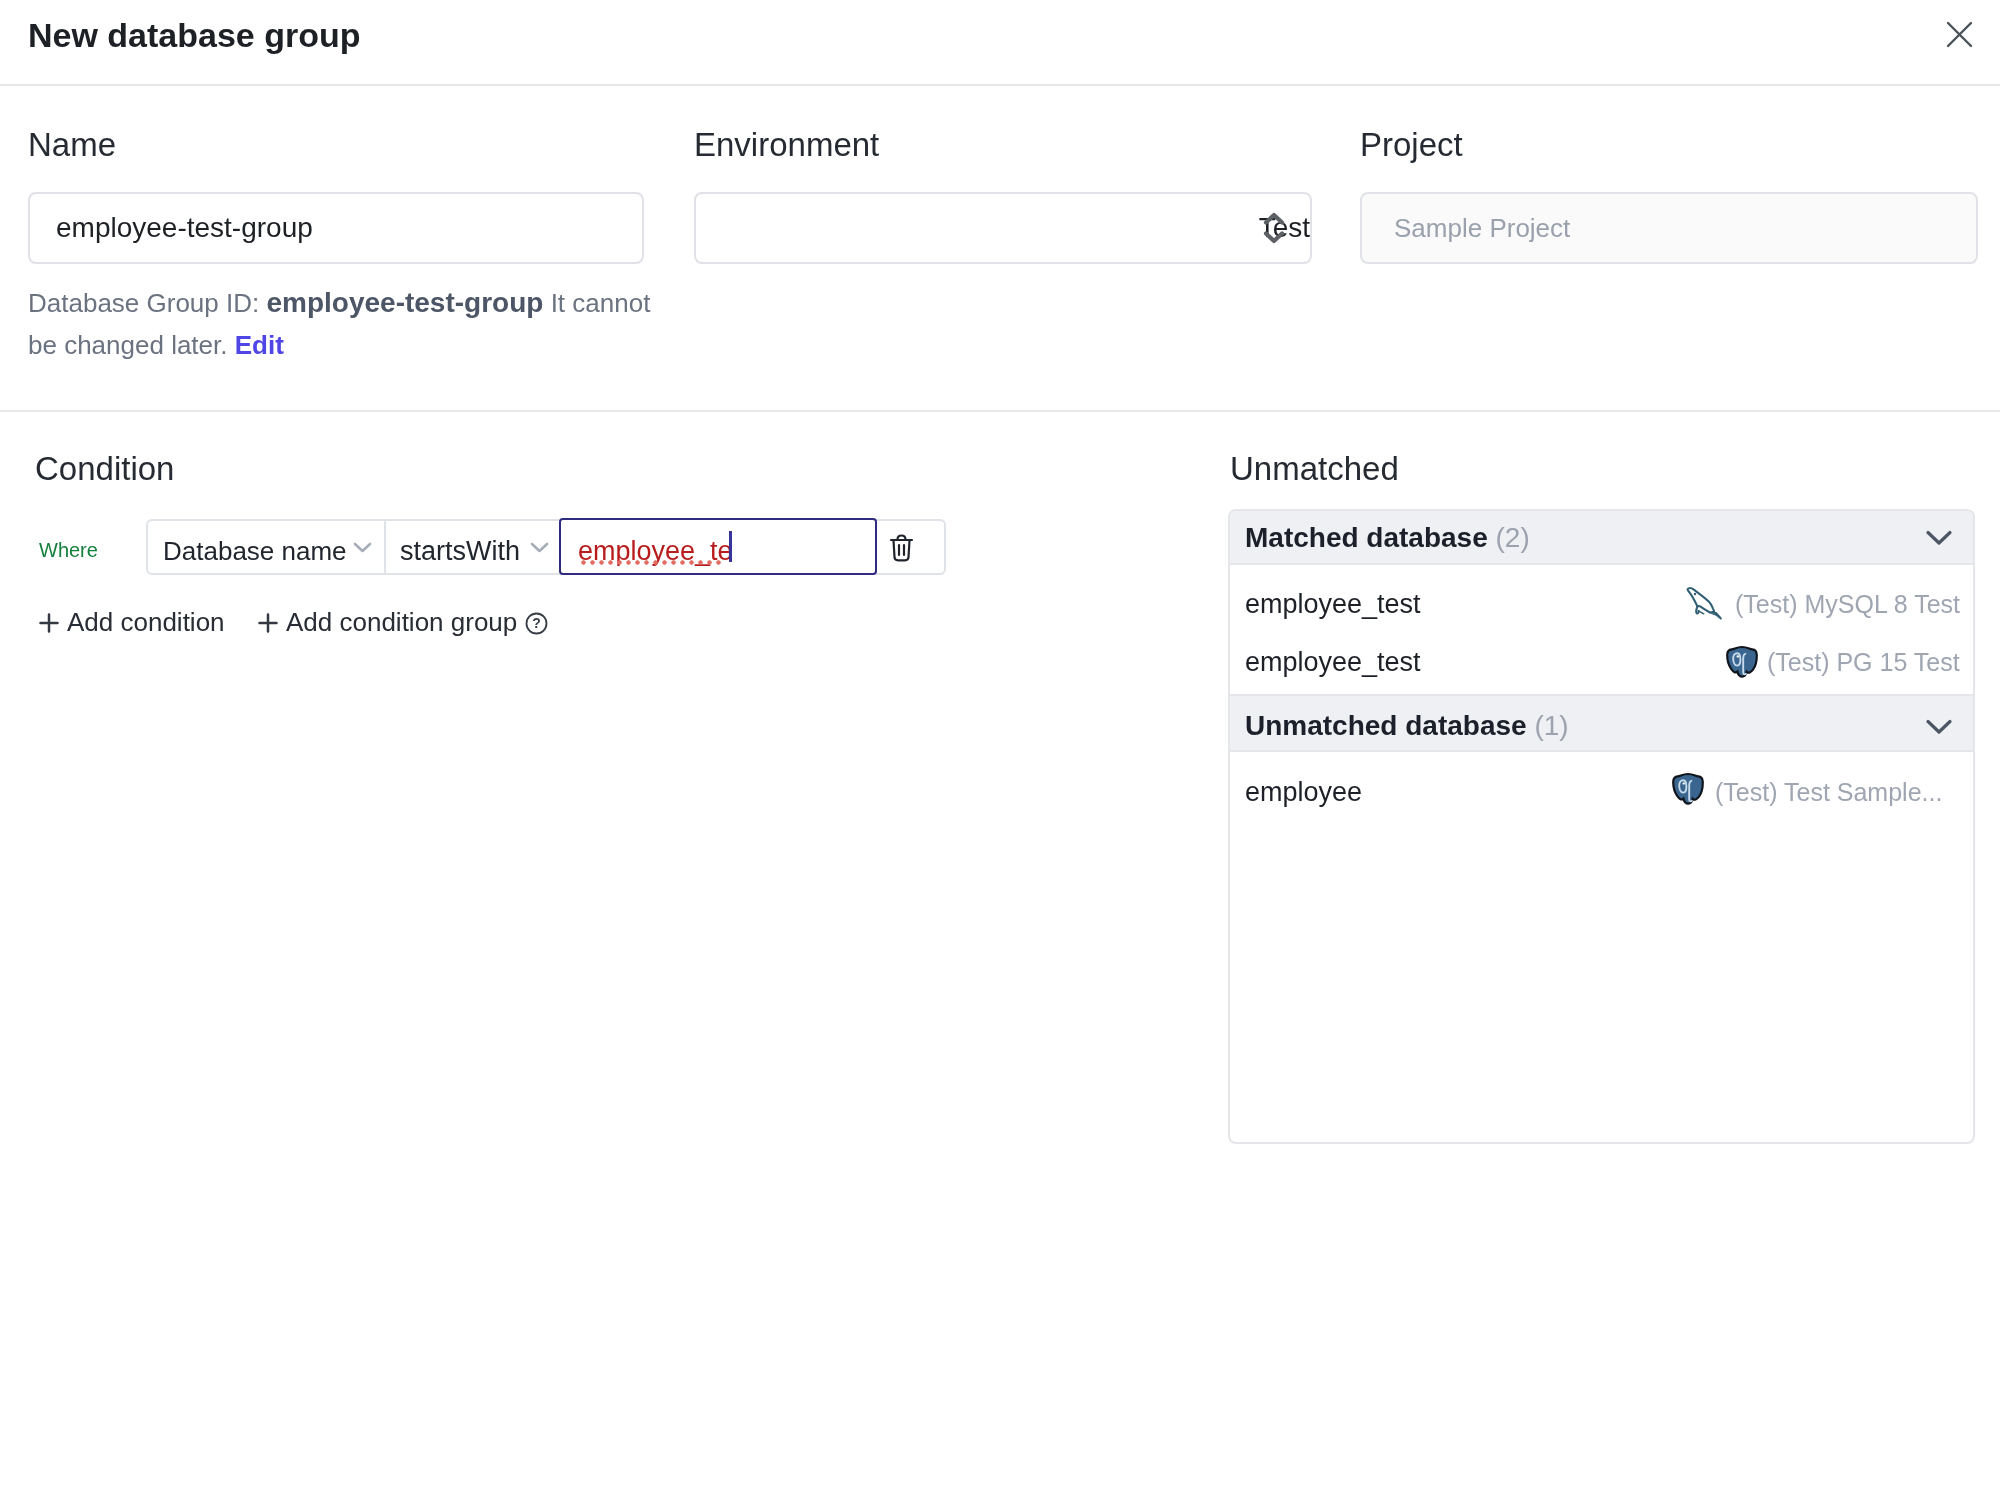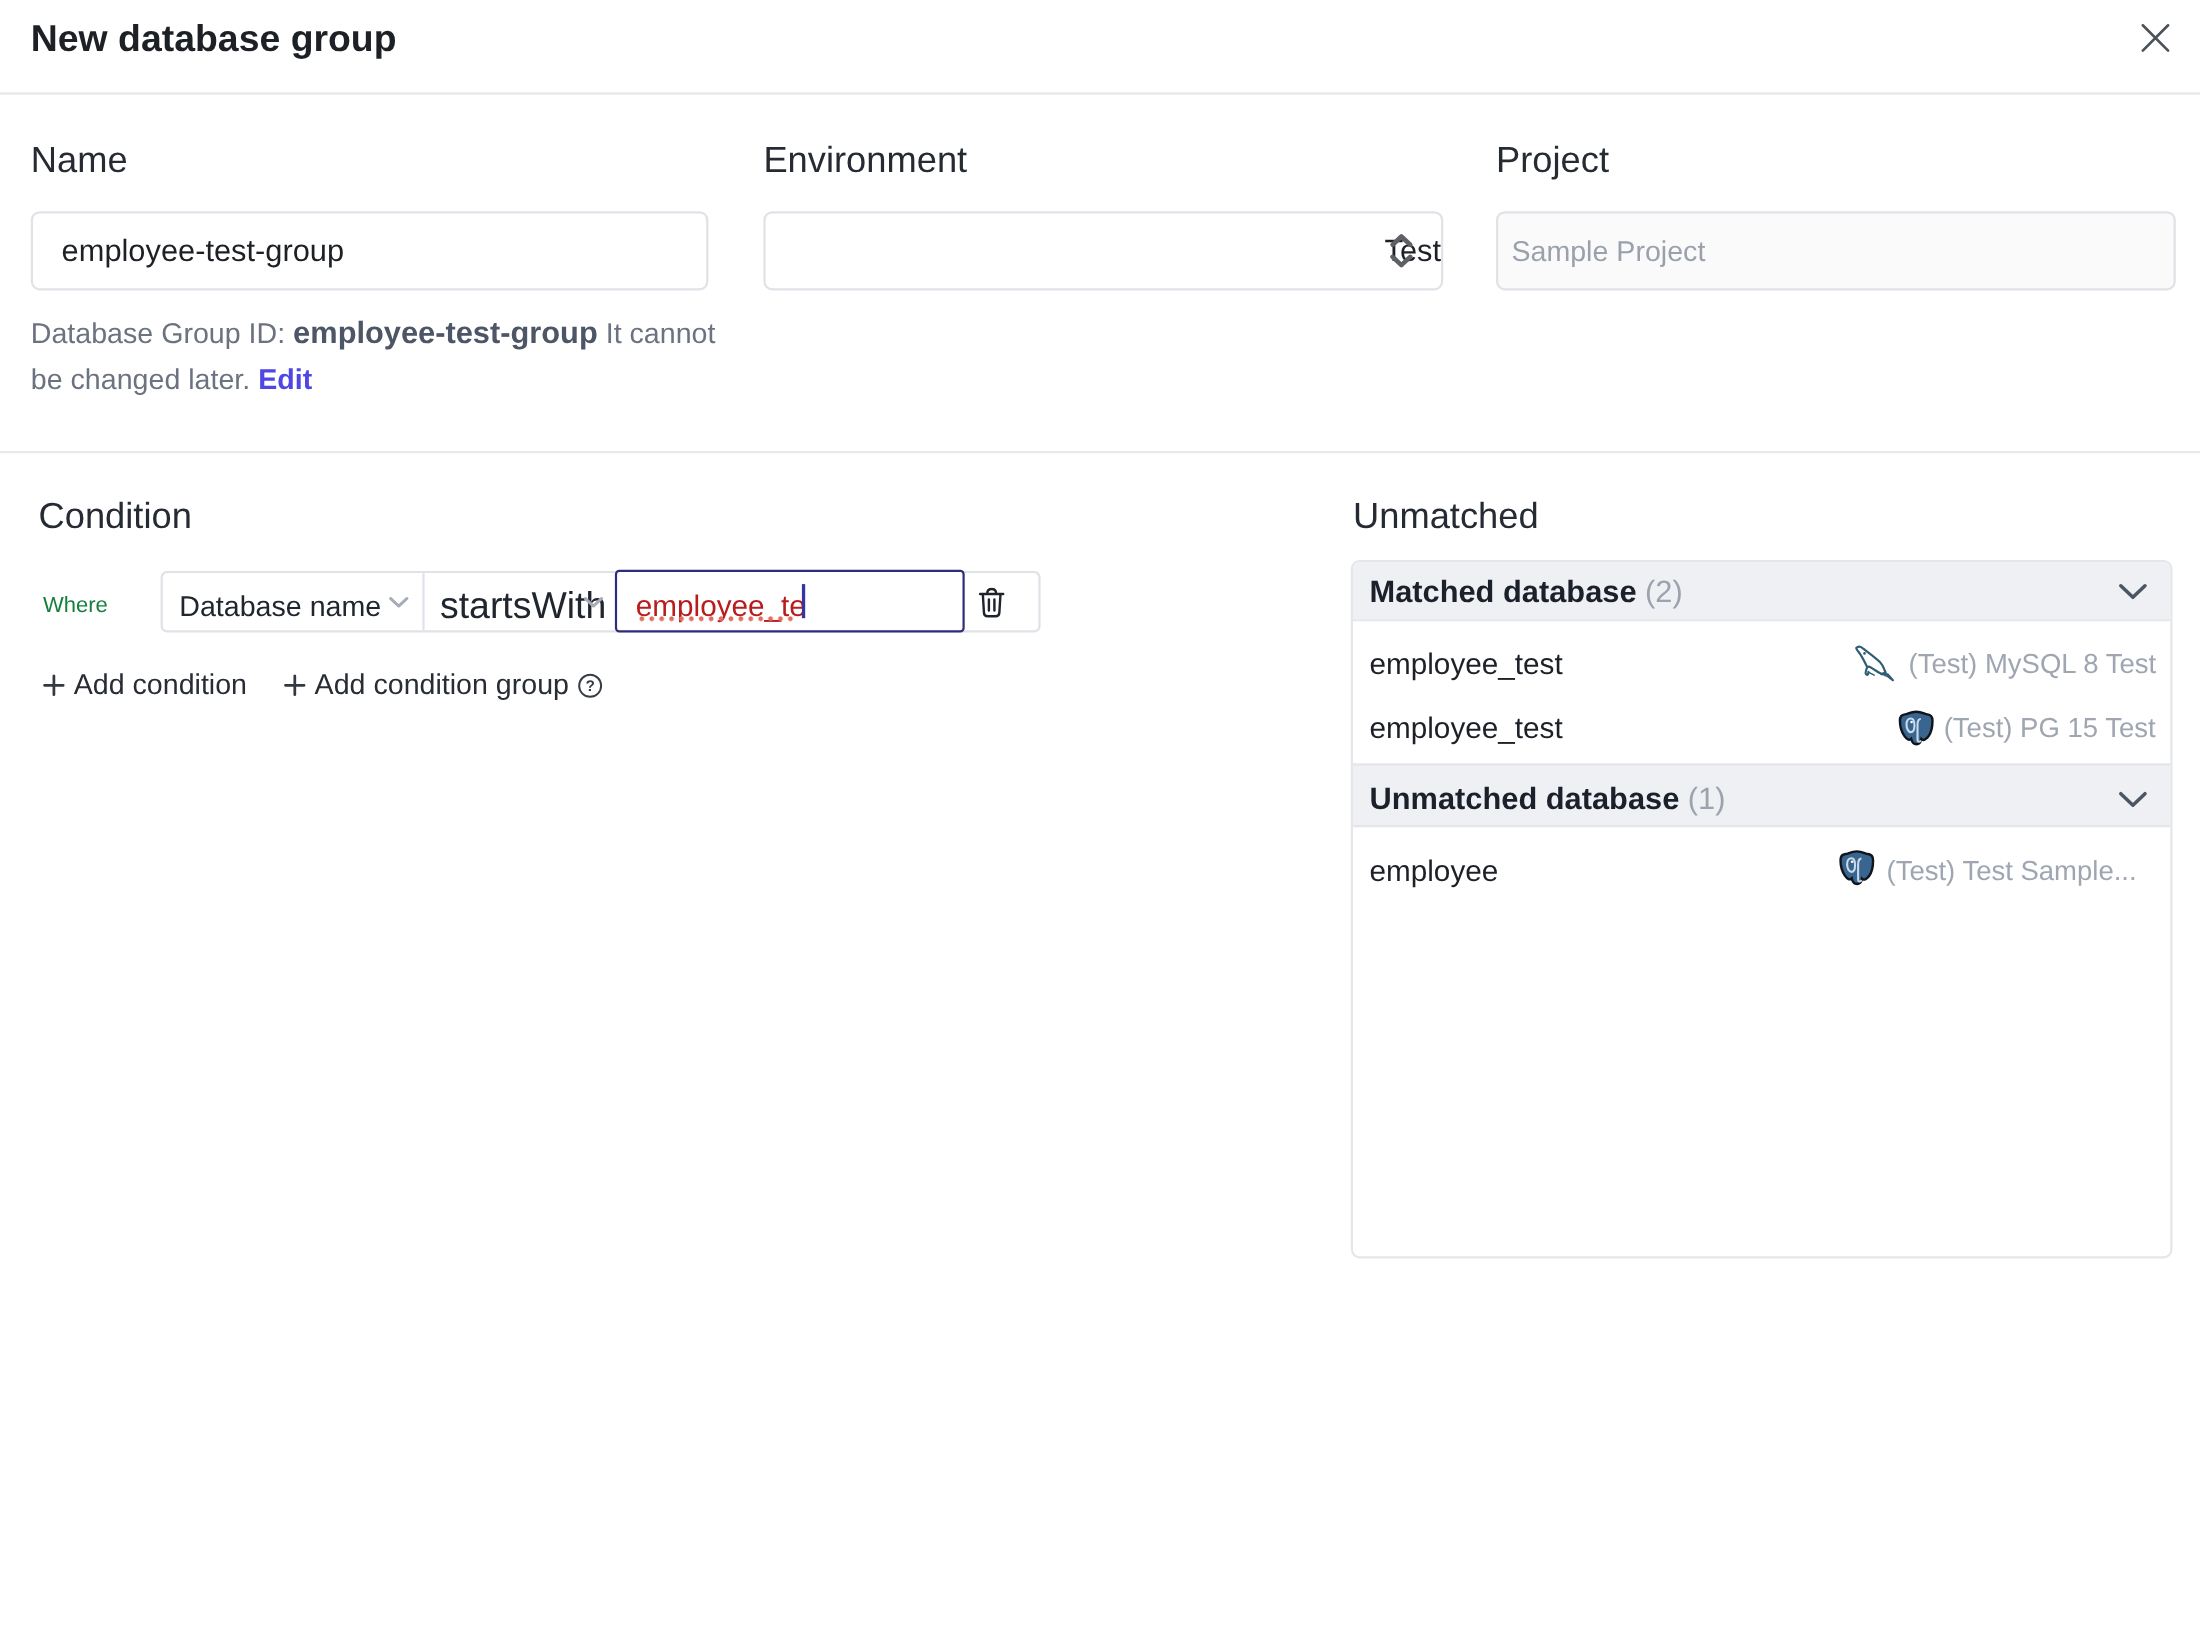--- a/index.html
+++ b/index.html
@@ -27,37 +27,37 @@
     <span style="font-size:28px; color:#1d2025; margin-left:26px;">employee-test-group</span>
   </div>
   <div class="inp" style="left:694px; top:192px; width:618px;justify-content:flex-end;">
     <span style="font-size:28px; color:#1d2025; margin-left:26px;">Test</span>
   </div>
   <svg class="abs" style="left:1262px; top:212px;" width="24" height="32" viewBox="0 0 24 32">
     <path d="M4 10.5 L12 3 L20 10.5" stroke="#5d6065" stroke-width="4.2" fill="none" stroke-linecap="round" stroke-linejoin="round"></path>
     <path d="M4 21.5 L12 29 L20 21.5" stroke="#5d6065" stroke-width="4.2" fill="none" stroke-linecap="round" stroke-linejoin="round"></path>
   </svg>
   <div class="inp" style="left:1360px; top:192px; width:618px; background:#fafafb;">
-    <span style="font-size:26px; color:#9aa1ad; margin-left:12px;">Sample Project</span>
+    <span style="font-size:26px; color:#9aa1ad; margin-left:32px;">Sample Project</span>
   </div>
 
   <div class="abs" style="left:28px; top:282px; width:640px; font-size:26px; line-height:42px; color:#6b7280;">Database Group ID: <b style="font-size:28px; color:#4d5666;">employee-test-group</b> It cannot be changed later. <b style="color:#4f46e5;">Edit</b></div>
 
   <div class="abs" style="left:0; top:410px; width:2000px; height:2px; background:#e7e8ea;"></div>
 
   <div class="abs lbl" style="left:35px; top:452px;">Condition</div>
   <div class="abs" style="left:39px; top:537px; font-size:20px; line-height:27px; color:#15803d;">Where</div>
 
   <div class="abs" style="left:146px; top:519px; width:800px; height:56px; border:2px solid #dfe2e6; border-radius:6px; background:#fff;"></div>
   <div class="abs" style="left:384px; top:521px; width:2px; height:52px; background:#dfe2e6;"></div>
   <div class="abs" style="left:163px; top:538px; font-size:26px; line-height:26px; color:#21262e;">Database name</div>
   <svg class="abs" style="left:352px; top:541px;" width="21" height="13" viewBox="0 0 21 13">
     <path d="M3 3 L10.5 10 L18 3" stroke="#a6adb8" stroke-width="2.6" fill="none" stroke-linecap="round" stroke-linejoin="round"></path>
   </svg>
-  <div class="abs" style="left:400px; top:538px; font-size:34px; line-height:26px; color:#21262e;">startsWith</div>
+  <div class="abs" style="left:400px; top:538px; font-size:27px; line-height:26px; color:#21262e;">startsWith</div>
   <svg class="abs" style="left:529px; top:541px;" width="21" height="13" viewBox="0 0 21 13">
     <path d="M3 3 L10.5 10 L18 3" stroke="#a6adb8" stroke-width="2.6" fill="none" stroke-linecap="round" stroke-linejoin="round"></path>
   </svg>
 
   <div class="abs" style="left:559px; top:518px; width:318px; height:57px; border:2.5px solid #2f2b7e; border-radius:4px; background:#fff;"></div>
   <div class="abs" style="left:578px; top:538px; font-size:27px; line-height:27px; color:#b91c1c;">employee_te</div>
   <div class="abs" style="left:729px; top:531px; width:3px; height:31px; background:#39349b;"></div>
   <div class="abs" style="left:579px; top:560px; width:145px; height:5px; background-image:radial-gradient(circle, #e26d62 1.9px, rgba(228,117,108,0) 2.5px); background-size:9px 5px; background-position:0 0;"></div>
 
   <svg class="abs" style="left:889px; top:534px;" width="25" height="28" viewBox="0 0 25 28">

